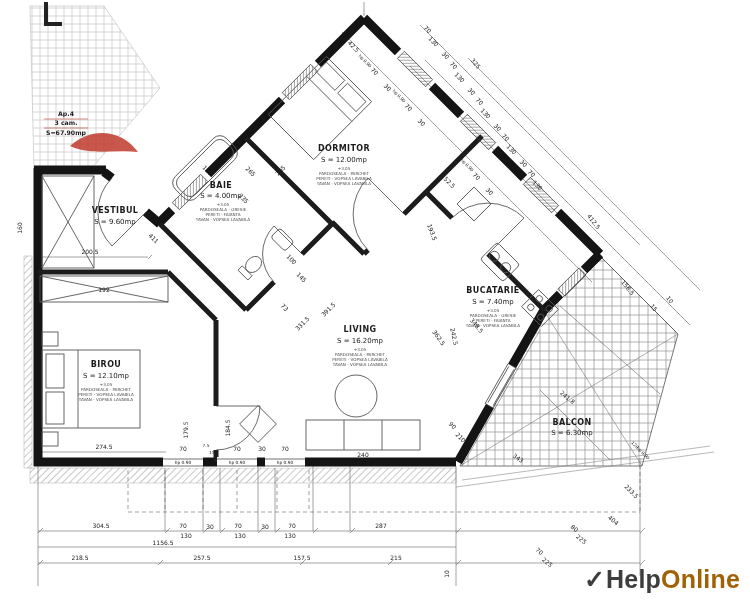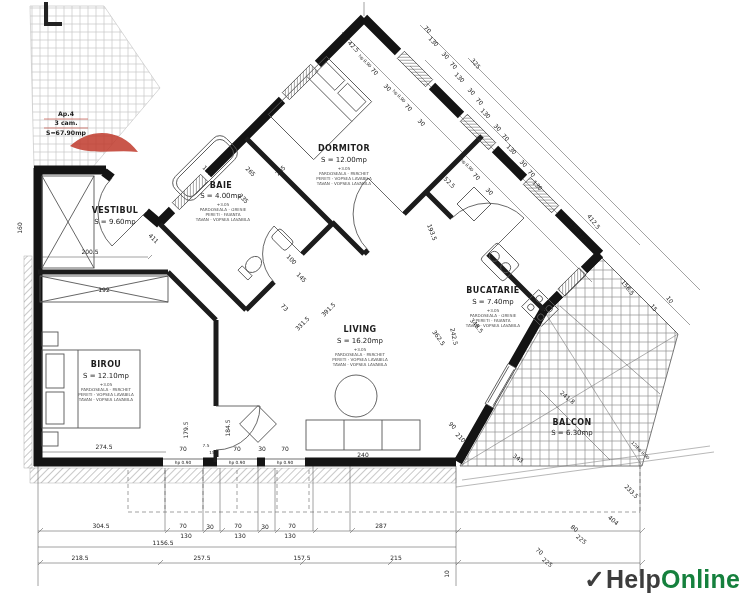--- a/index.html
+++ b/index.html
@@ -321,15 +321,15 @@
     <text class="d" x="573" y="530" transform="rotate(40 573 530)">80</text>
     <text class="d" x="580" y="541" transform="rotate(40 580 541)">225</text>
     <text class="d" x="538" y="553" transform="rotate(40 538 553)">70</text>
     <text class="d" x="546" y="564" transform="rotate(40 546 564)">225</text>
   </g>
 </svg>
 
 <div class="logo">
   <span class="chk" style="color: rgb(61, 61, 61);">✓</span>
   <span style="color: rgb(61, 61, 61); text-align: center;">Help</span>
-  <span style="color: #15803d;">Online</span>
+  <span style="color: #a16207;">Online</span>
 </div>
 </div>
 
 </body></html>

